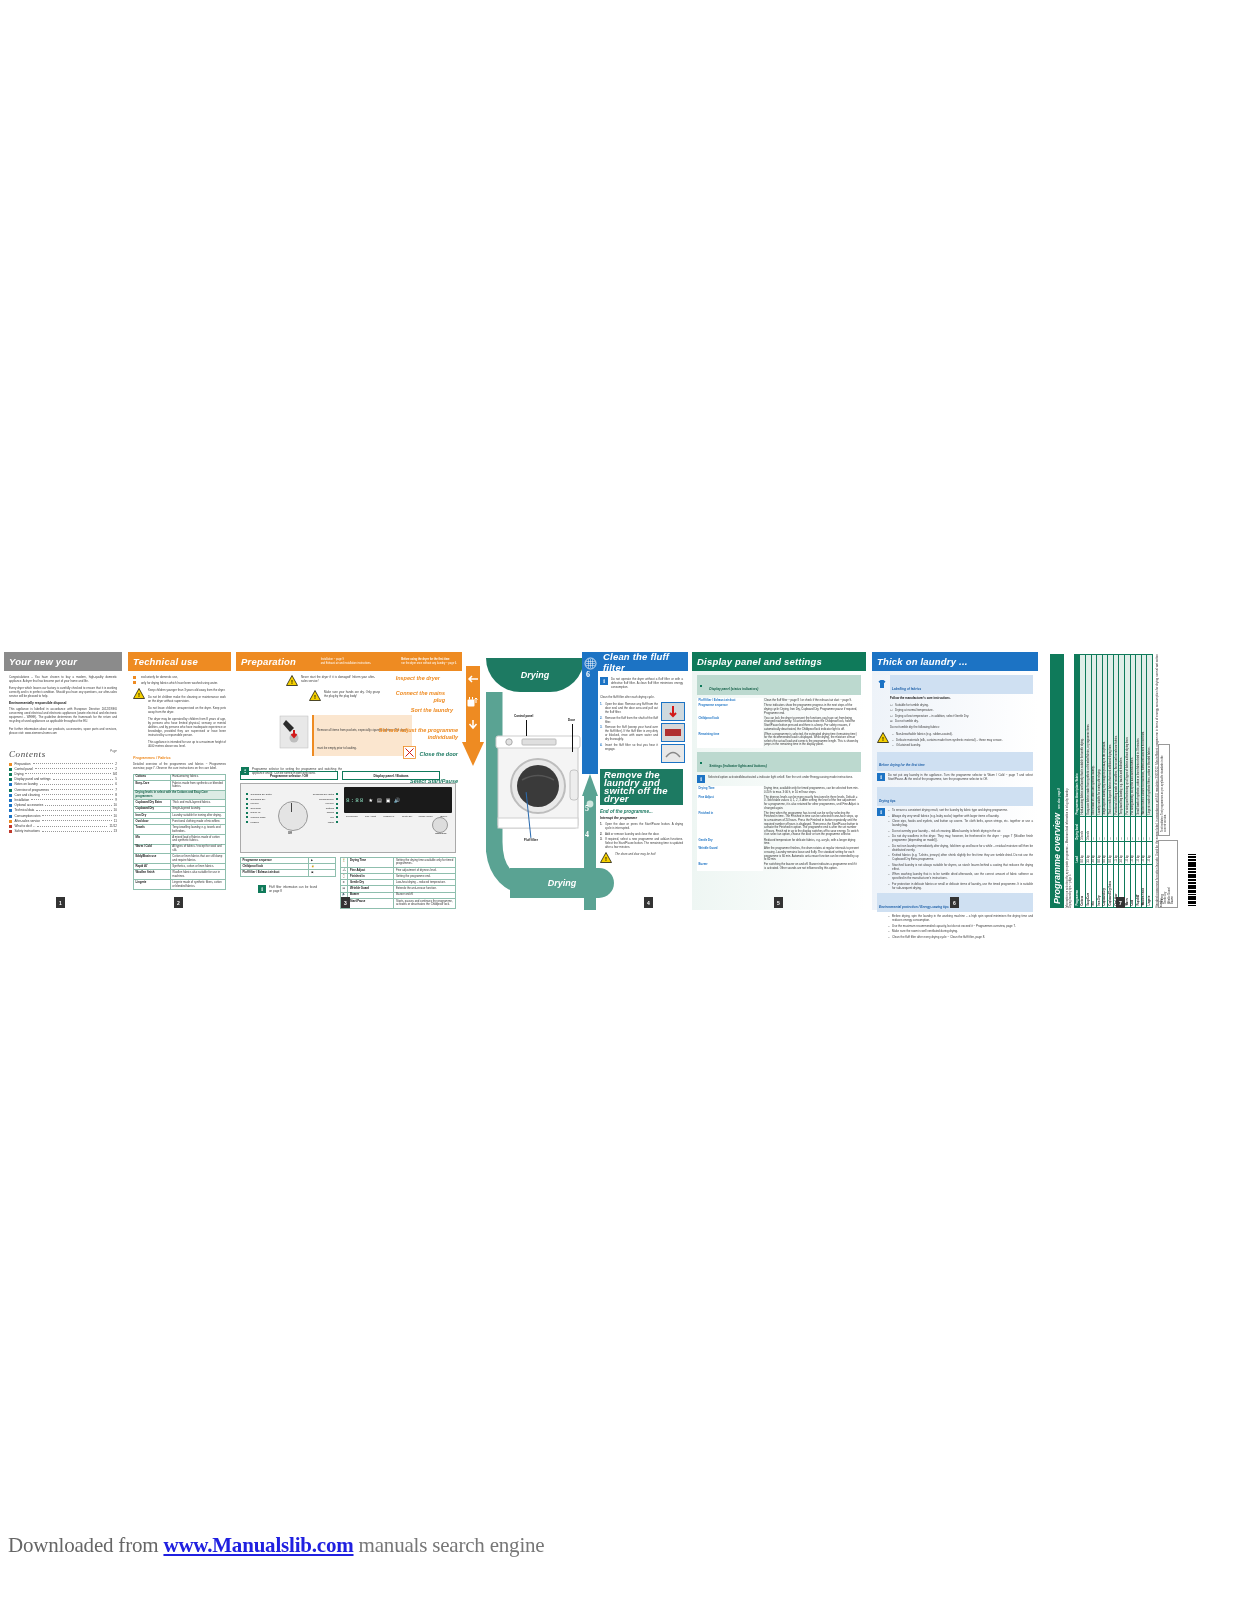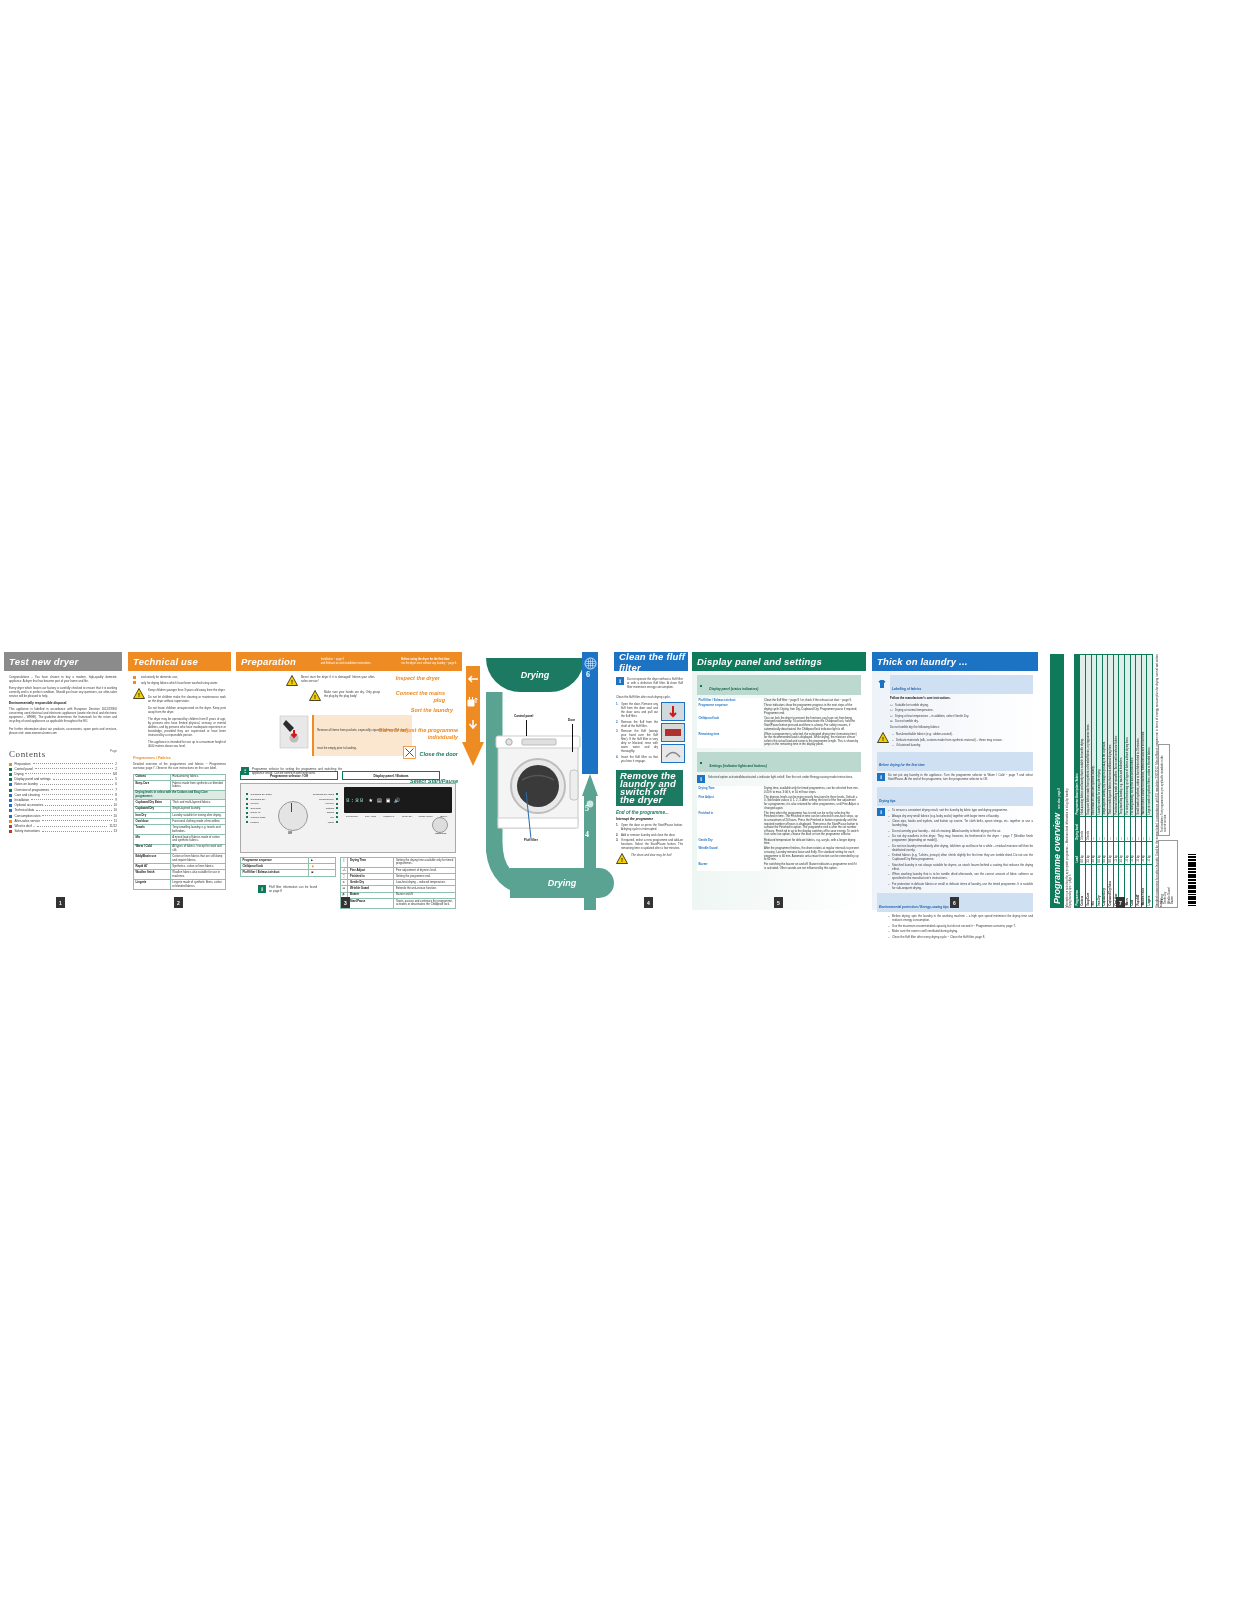--- a/index.html
+++ b/index.html
@@ -90,30 +90,30 @@
 </style>
 </head>
 <body>
 
 <div class="page">
 
   <div class="sheet">
 
     <div class="col" style="left:4px;width:118px;">
       <div class="hdr hdr-grey">
-        <span class="t">Test new dryer</span>
+        <span class="t">Your new your</span>
       </div>
       <div class="body">
         <p class="p">Congratulations – You have chosen to buy a modern, high-quality domestic appliance. A dryer that has become part of your home and life.</p>
         <p class="p">Every dryer which leaves our factory is carefully checked to ensure that it is working correctly and is in perfect condition. Should you have any questions, our after-sales service will be pleased to help.</p>
         <p class="sub">Environmentally responsible disposal</p>
         <p class="p">This appliance is labelled in accordance with European Directive 2012/19/EU concerning used electrical and electronic appliances (waste electrical and electronic equipment – WEEE). The guideline determines the framework for the return and recycling of used appliances as applicable throughout the EU.</p>
         <p class="p">For further information about our products, accessories, spare parts and services, please visit: www.siemens-home.com</p>
 
-        <div style="display:flex;justify-content:space-between;margin-top:14px;">
+        <div style="display:flex;justify-content:space-between;margin-top:14px;font-style:italic;">
           <span class="contents-h">Contents</span>
           <span class="pageword">Page</span>
         </div>
         <div class="toc">
           <div class="toc-row">
               <span class="bul" style="background:#ee8b22"></span>
               <span class="lbl">Preparation</span>
               <span class="dots"></span>
               <span class="pg">2</span>
             </div>
@@ -576,21 +576,21 @@
       <div style="position:absolute;left:0px;top:122px;width:16px;">
         <svg width="16" height="136" viewBox="0 0 16 136">
           <rect x="2" y="16" width="12" height="120" fill="#5aa393"></rect>
           <polygon points="0,22 16,22 8,0" fill="#5aa393"></polygon>
           <circle cx="8" cy="30" r="3.4" fill="#cfe7df"></circle>
         </svg>
       </div>
       <div class="stepnum" style="left:3px;top:152px;">5</div>
       <div class="stepnum" style="left:3px;top:178px;">4</div>
 
-      <div style="margin-left:32px;">
+      <div style="margin-left:16px;">
         <div class="hdr hdr-blue">
           <span class="t">Clean the fluff filter</span>
         </div>
         <div class="body" style="padding-left:2px;">
           <div style="display:flex;gap:3px;margin:2px 0 3px 0;">
             <span class="ibox b">i</span>
             <span class="p" style="flex:1 1 auto">Do not operate the dryer without a fluff filter or with a defective fluff filter. A clean fluff filter minimises energy consumption.</span>
           </div>
           <p class="p">Clean the fluff filter after each drying cycle.</p>
 
@@ -1019,14 +1019,17 @@
           <i style="width:1px;height:22px"></i>
             <i style="width:2px;height:22px"></i>
             <i style="width:1px;height:22px"></i>
         </div>
       </div>
       <div class="pgmark" style="left:70px;">7</div>
     </div>
 
   </div>
 
+  <div class="footer">
+    <span>Downloaded from </span><a href="#">www.Manualslib.com</a><span class="tail"> manuals search engine</span>
+  </div>
 
 </div>
 
 </body></html>

